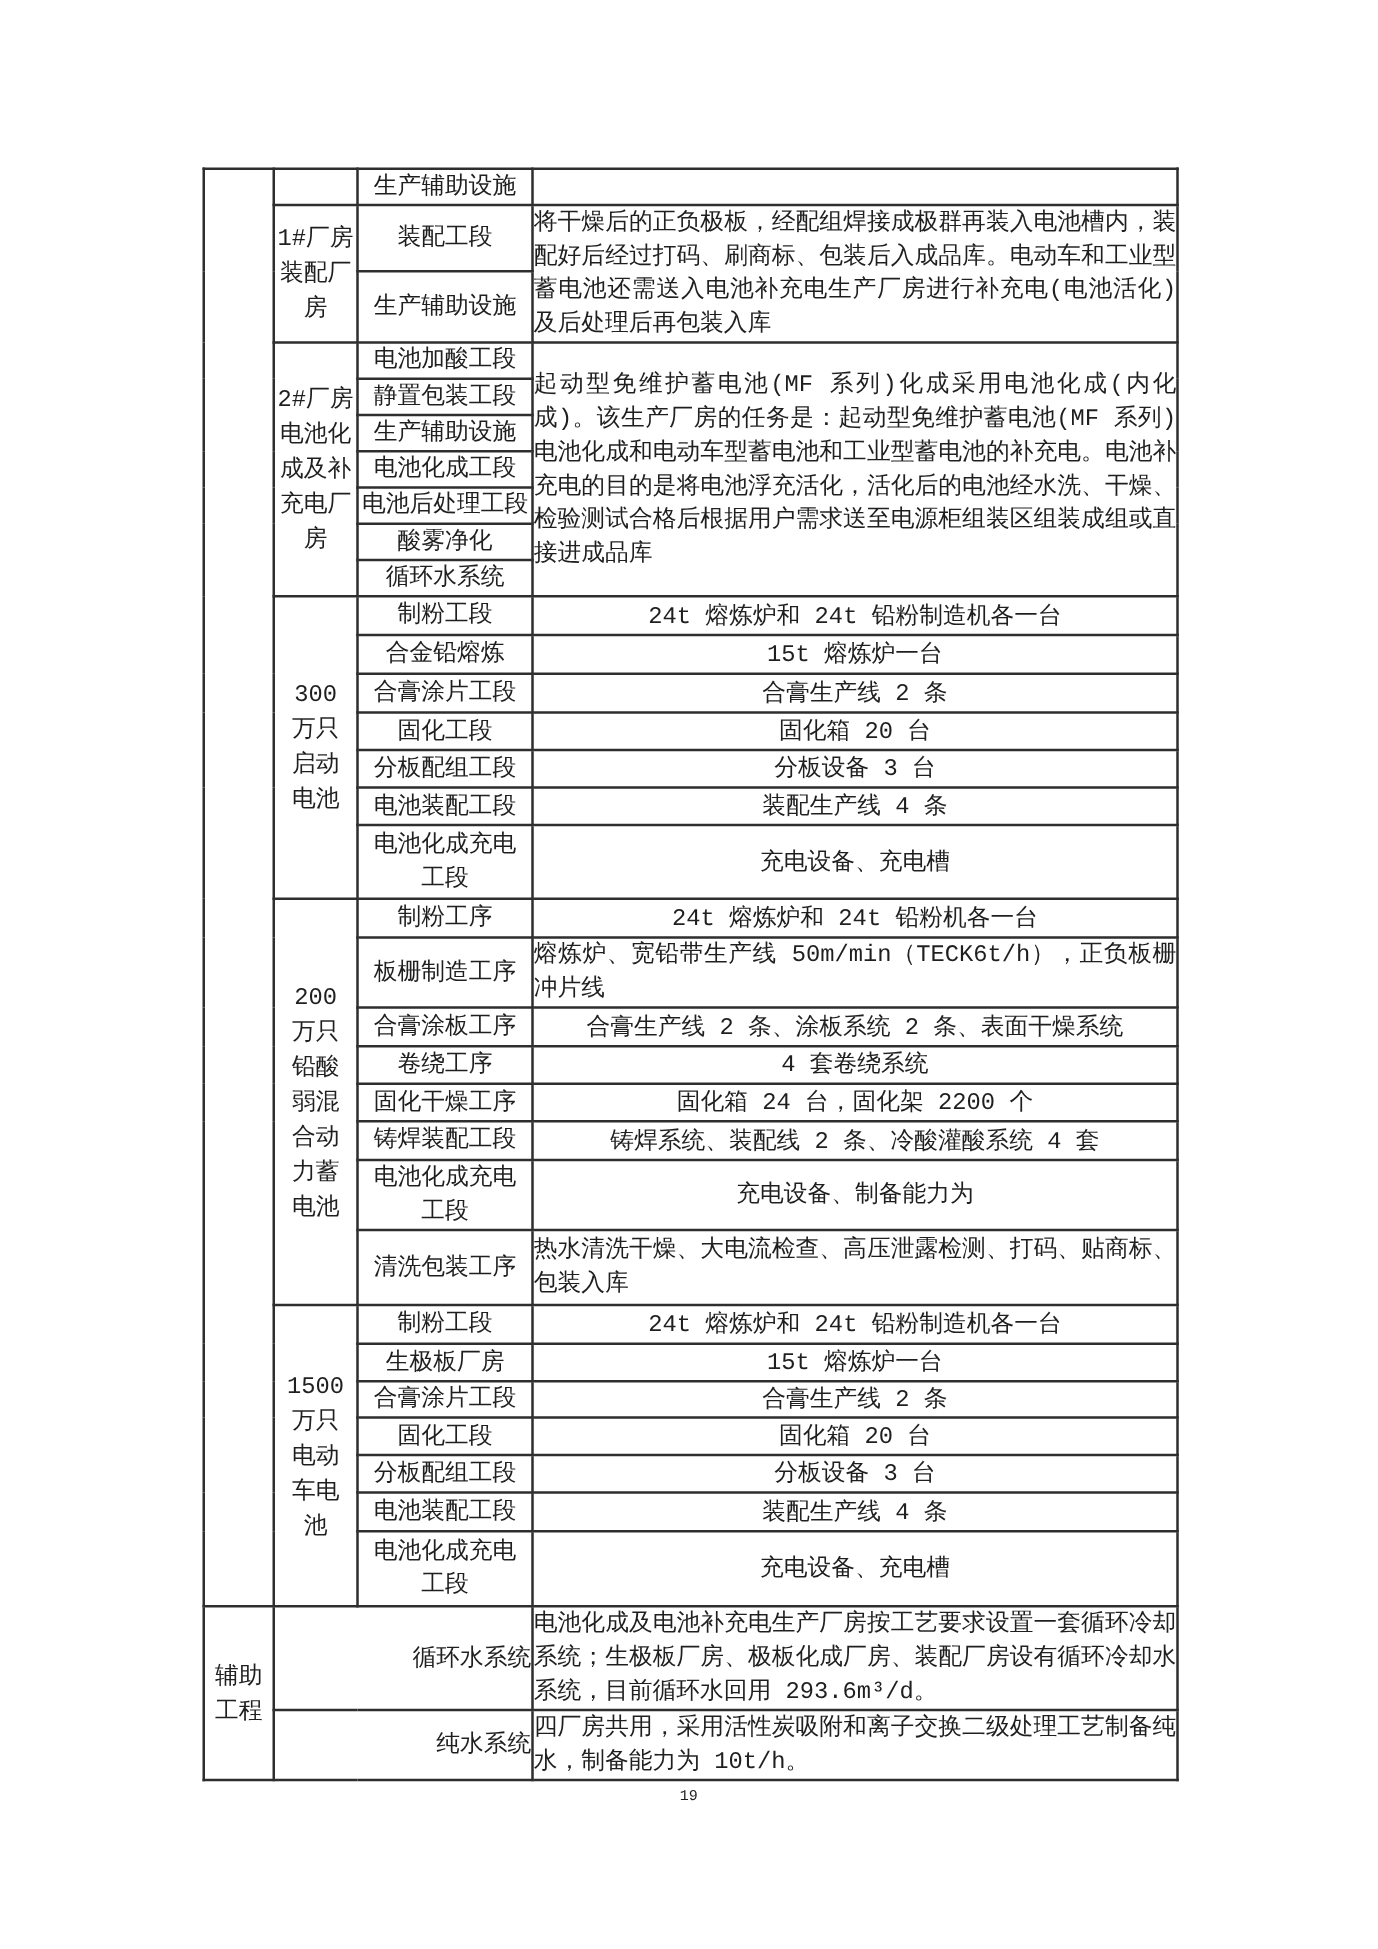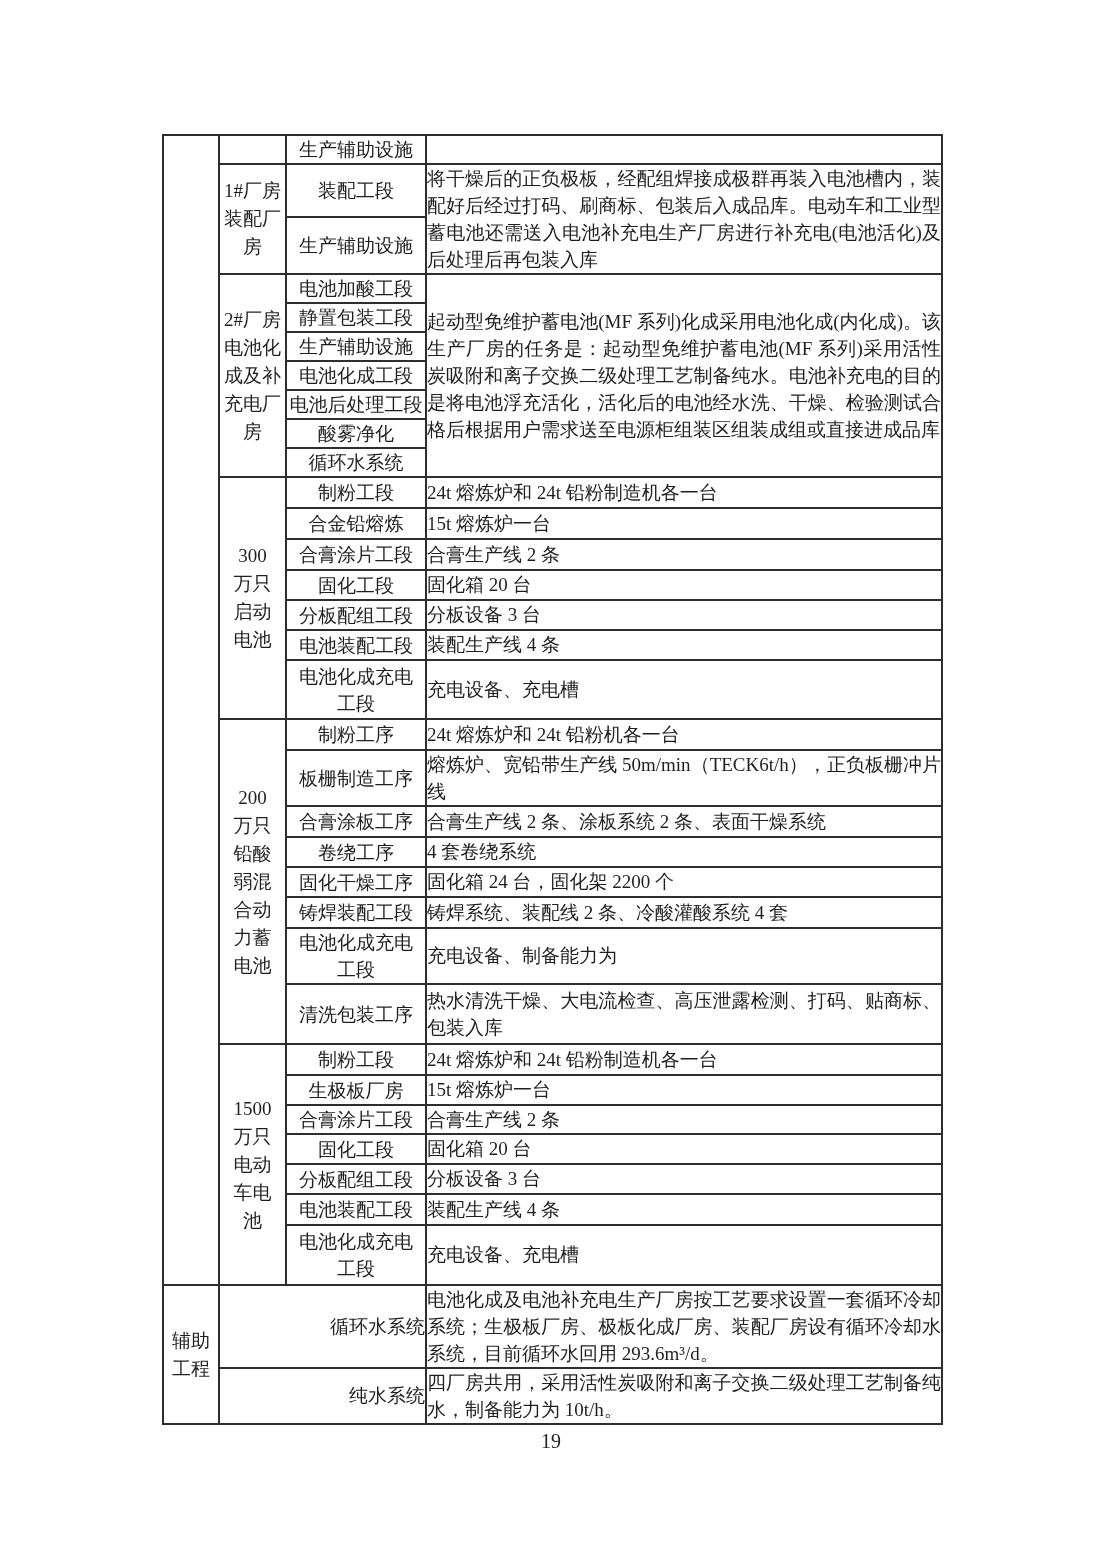--- a/index.html
+++ b/index.html
@@ -1,21 +1,21 @@
 <!DOCTYPE html>
 <html><head>
 <meta charset="utf-8">
 <style>
   html, body { margin: 0; padding: 0; background: #ffffff; }
   .page {
     position: relative;
     width: 1102px;
     height: 1559px;
     background: #ffffff;
-    font-family: Liberation Serif, serif;
+    font-family: Liberation Mono, monospace;
     color: #1f1f1f;
     border-radius: 14px;
   }
   table.main {
     position: absolute;
     left: 162px;
     top: 134px;
     width: 779px;
     border-collapse: collapse;
     table-layout: fixed;
@@ -31,40 +31,41 @@
     text-align: center;
     white-space: pre-line;
     line-height: 28px;
   }
   td.stage {
     text-align: center;
     white-space: pre-line;
     line-height: 27px;
   }
   td.equip {
+    text-align: center;
     line-height: 26px;
     padding: 0 4px;
   }
   td.para {
     text-align: justify;
     line-height: 27px;
     padding: 2px 6px 2px 5px;
     margin-top: 16px;
   }
   td.syscell {
     text-align: right;
     line-height: 26px;
   }
   .pagenum {
     position: absolute;
     left: 0;
     right: 0;
     top: 1430px;
     text-align: center;
-    font-size: 20px;
+    font-size: 12px;
     color: #1f1f1f;
   }
 </style>
 </head>
 <body>
 
 <div class="page">
   <table class="main">
     <colgroup>
       <col style="width:56px">
@@ -92,21 +93,21 @@
       <td class="stage">生产辅助设施</td>
     </tr>
 
     <tr style="height:28px">
       <td class="plant" rowspan="7">2#厂房
 电池化
 成及补
 充电厂
 房</td>
       <td class="stage">电池加酸工段</td>
-      <td class="para" rowspan="7">起动型免维护蓄电池(MF 系列)化成采用电池化成(内化成)。该生产厂房的任务是：起动型免维护蓄电池(MF 系列)采用活性炭吸附和离子交换二级处理工艺制备纯水。电池补充电的目的是将电池浮充活化，活化后的电池经水洗、干燥、检验测试合格后根据用户需求送至电源柜组装区组装成组或直接进成品库</td>
+      <td class="para" rowspan="7">起动型免维护蓄电池(MF 系列)化成采用电池化成(内化成)。该生产厂房的任务是：起动型免维护蓄电池(MF 系列)电池化成和电动车型蓄电池和工业型蓄电池的补充电。电池补充电的目的是将电池浮充活化，活化后的电池经水洗、干燥、检验测试合格后根据用户需求送至电源柜组装区组装成组或直接进成品库</td>
     </tr>
     <tr style="height:28px">
           <td class="stage">静置包装工段</td>
         </tr>
     <tr style="height:28px">
           <td class="stage">生产辅助设施</td>
         </tr>
     <tr style="height:28px">
           <td class="stage">电池化成工段</td>
         </tr>

